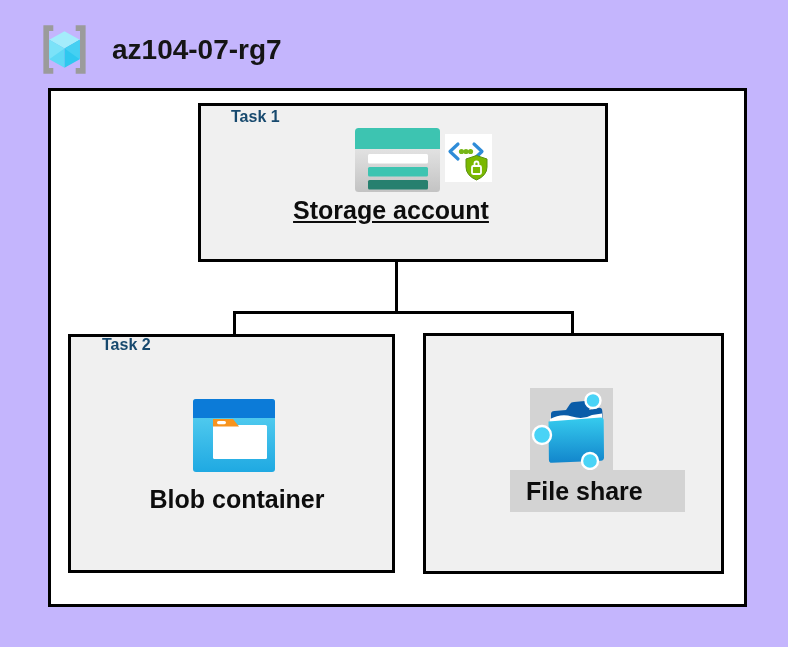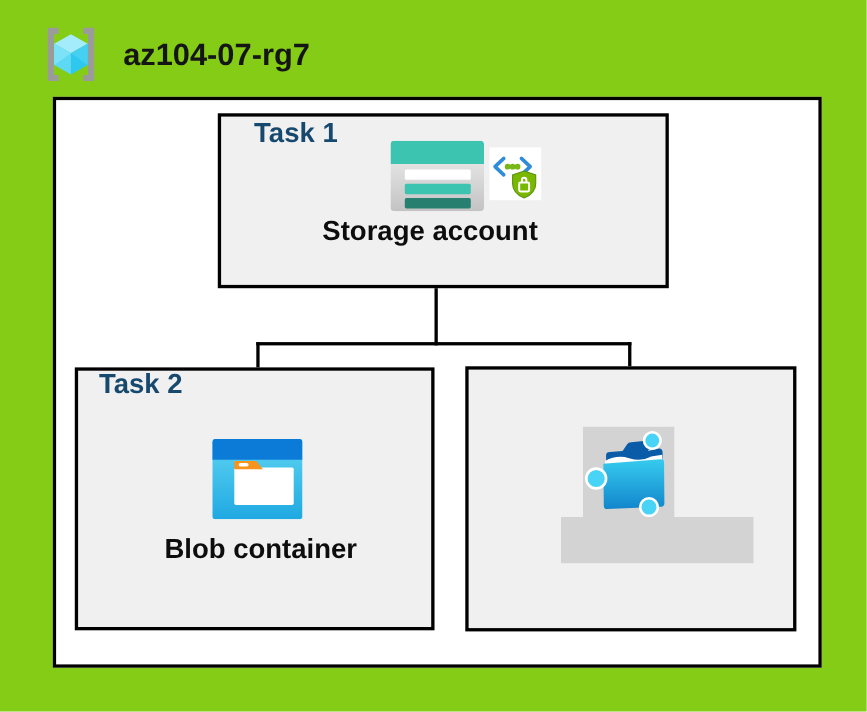--- a/index.html
+++ b/index.html
@@ -1,28 +1,28 @@
 <!DOCTYPE html>
 <html><head>
 <meta charset="utf-8">
 <style>
   html,body{margin:0;padding:0;background:#fff;}
   #stage{
-    position:relative;width:788px;height:647px;background:#84cc16;
+    position:relative;width:788px;height:647px;background:#c4b5fd;
     font-family:"Liberation Sans",sans-serif;overflow:hidden;
   }
   .abs{position:absolute;}
   .box{
     position:absolute;background:#F0F0F0;border:3px solid #000;box-sizing:border-box;
   }
   .outer{
     position:absolute;background:#fff;border:3px solid #000;box-sizing:border-box;
   }
   .task-label{
-    position:absolute;color:#17496E;font-weight:700;font-size:25px;line-height:1.1;white-space:nowrap;
+    position:absolute;color:#17496E;font-weight:700;font-size:16px;line-height:1.1;white-space:nowrap;
   }
   .item-label{
     position:absolute;color:#0d0d0d;font-weight:700;font-size:25px;line-height:1.1;
     white-space:nowrap;transform:translateX(-50%);
   }
   .rg-title{
     position:absolute;left:112px;top:34px;color:#151515;font-weight:700;font-size:28px;white-space:nowrap;
   }
   .line{position:absolute;background:#000;}
   .gray-panel{position:absolute;background:#D3D3D3;}
@@ -81,24 +81,24 @@
       <path d="M29,10 L37,17.5 L29,25" stroke="#2E8CD8" stroke-width="3.2" fill="none" stroke-linecap="round" stroke-linejoin="round"></path>
       <circle cx="16.5" cy="17.5" r="2.6" fill="#77B717"></circle>
       <circle cx="21.0" cy="17.5" r="2.6" fill="#77B717"></circle>
       <circle cx="25.5" cy="17.5" r="2.6" fill="#77B717"></circle>
       <path d="M31.5,21.5 L42,25 L42,33 Q42,41.5 31.5,46 Q21,41.5 21,33 L21,25 Z" fill="#7AB800" stroke="#5B9111" stroke-width="1"></path>
       <rect x="27" y="32" width="9" height="8" rx="1.2" fill="none" stroke="#FFFFFF" stroke-width="1.8"></rect>
       <path d="M29.5,32 L29.5,29.5 A2,2 0 0 1 33.5,29.5 L33.5,32" fill="none" stroke="#FFFFFF" stroke-width="1.8"></path>
     </svg>
   </div>
 
-  <div class="item-label" style="left:391px;top:197px;">Storage account</div>
+  <div class="item-label" style="left:391px;top:197px;text-decoration:underline;">Storage account</div>
 
   <div class="box" style="left:68px;top:334px;width:327px;height:239px;"></div>
-  <div class="task-label" style="left:90px;top:336px;">Task 2</div>
+  <div class="task-label" style="left:102px;top:336px;">Task 2</div>
 
   <div class="abs" style="left:193px;top:399px;width:82px;height:73px;">
     <svg width="82" height="73" viewBox="0 0 82 73">
       <defs>
         <linearGradient id="bcg" x1="0" y1="0" x2="0" y2="1">
           <stop offset="0" stop-color="#5FD4F2"></stop>
             <stop offset="1" stop-color="#1FA9E2"></stop>
         </linearGradient>
       </defs>
       <rect x="0" y="0" width="82" height="73" rx="3" fill="url(#bcg)"></rect>
@@ -124,14 +124,15 @@
       <path d="M54,26 L63,13 M24,47 L12,47 M50,64 L59,73" stroke="#0A5CA8" stroke-width="3.6" fill="none"></path>
       <path d="M21,34 L21,26 Q21,23 24.5,23 L36,22 L40,16 Q41,14 44,14 L55,13 Q58,13 58.5,16 L59,22 L68,20 Q72,19 72.3,23 L73,34 Z" fill="#0A5CA8"></path>
       <path d="M20,31 Q31,25 42,28.5 Q53,32 62,27 L72,25.5 L72.5,32 L20,36 Z" fill="#FFFFFF"></path>
       <path d="M18.5,33.5 L70.5,29.5 Q73.5,29.3 73.7,32.3 L74,69.5 Q74,72.5 71,72.7 L22,74.8 Q19,75 18.9,72 Z" fill="url(#fsg)"></path>
       <circle cx="63" cy="12.5" r="7.5" fill="#49D3F6" stroke="#FFFFFF" stroke-width="2.4"></circle>
       <circle cx="12" cy="47" r="9" fill="#49D3F6" stroke="#FFFFFF" stroke-width="2.4"></circle>
       <circle cx="60" cy="73" r="8" fill="#49D3F6" stroke="#FFFFFF" stroke-width="2.4"></circle>
     </svg>
   </div>
   <div class="gray-panel" style="left:510px;top:470px;width:175px;height:42px;"></div>
+  <div class="fs-band-label">File share</div>
 
 </div>
 
 </body></html>

